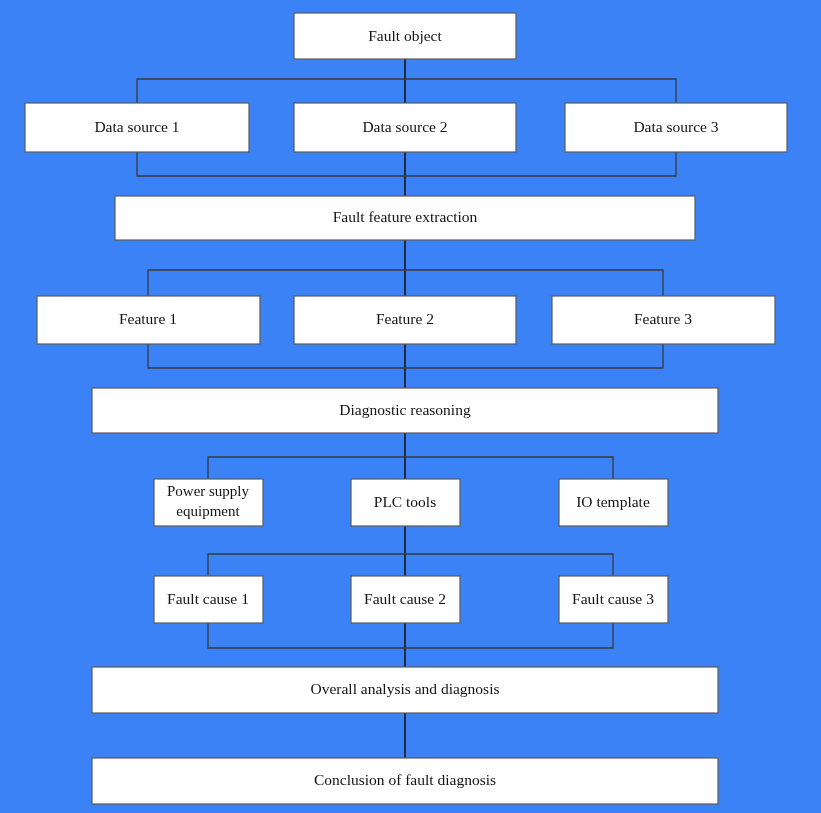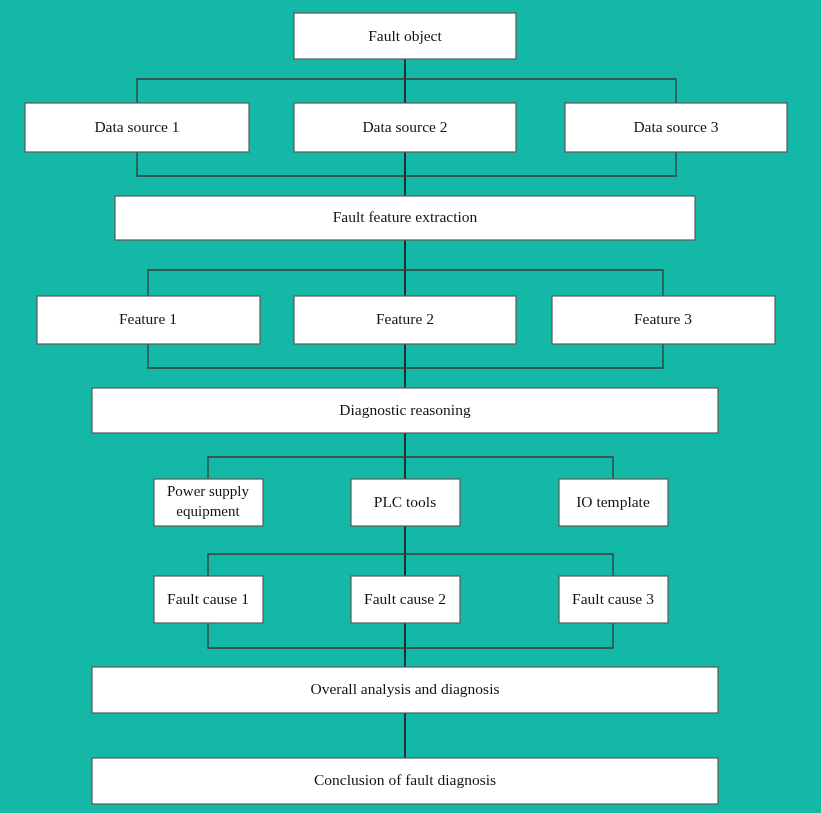--- a/index.html
+++ b/index.html
@@ -10,21 +10,21 @@
   body {
     width: 821px;
     height: 813px;
     font-family: "Liberation Serif", "DejaVu Serif", serif;
     overflow: hidden;
   }
   #diagram-root {
     position: relative;
     width: 821px;
     height: 813px;
-    background: #14b8a6;
+    background: #3b82f6;
   }
   svg.flow {
     position: absolute;
     left: 0;
     top: 0;
     width: 821px;
     height: 813px;
     display: block;
   }
   .node-rect {

